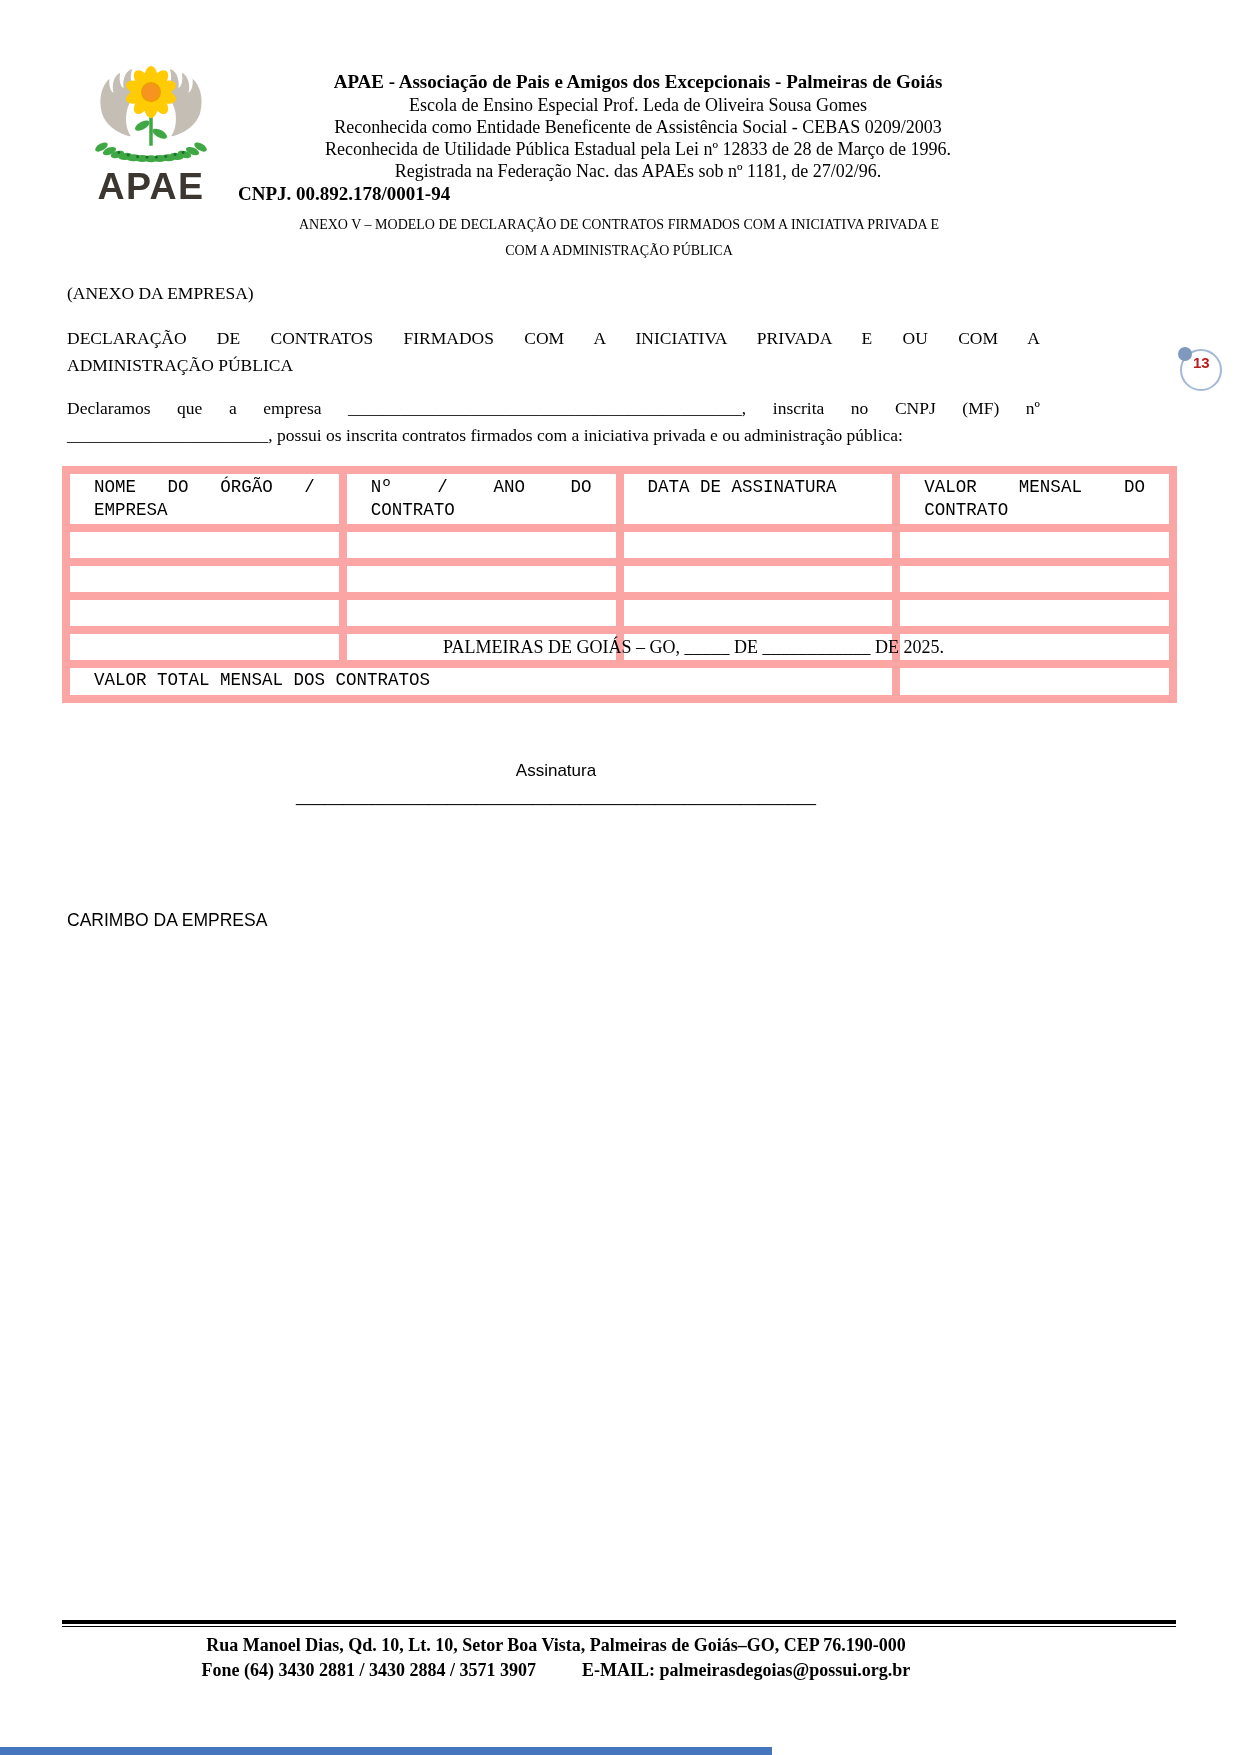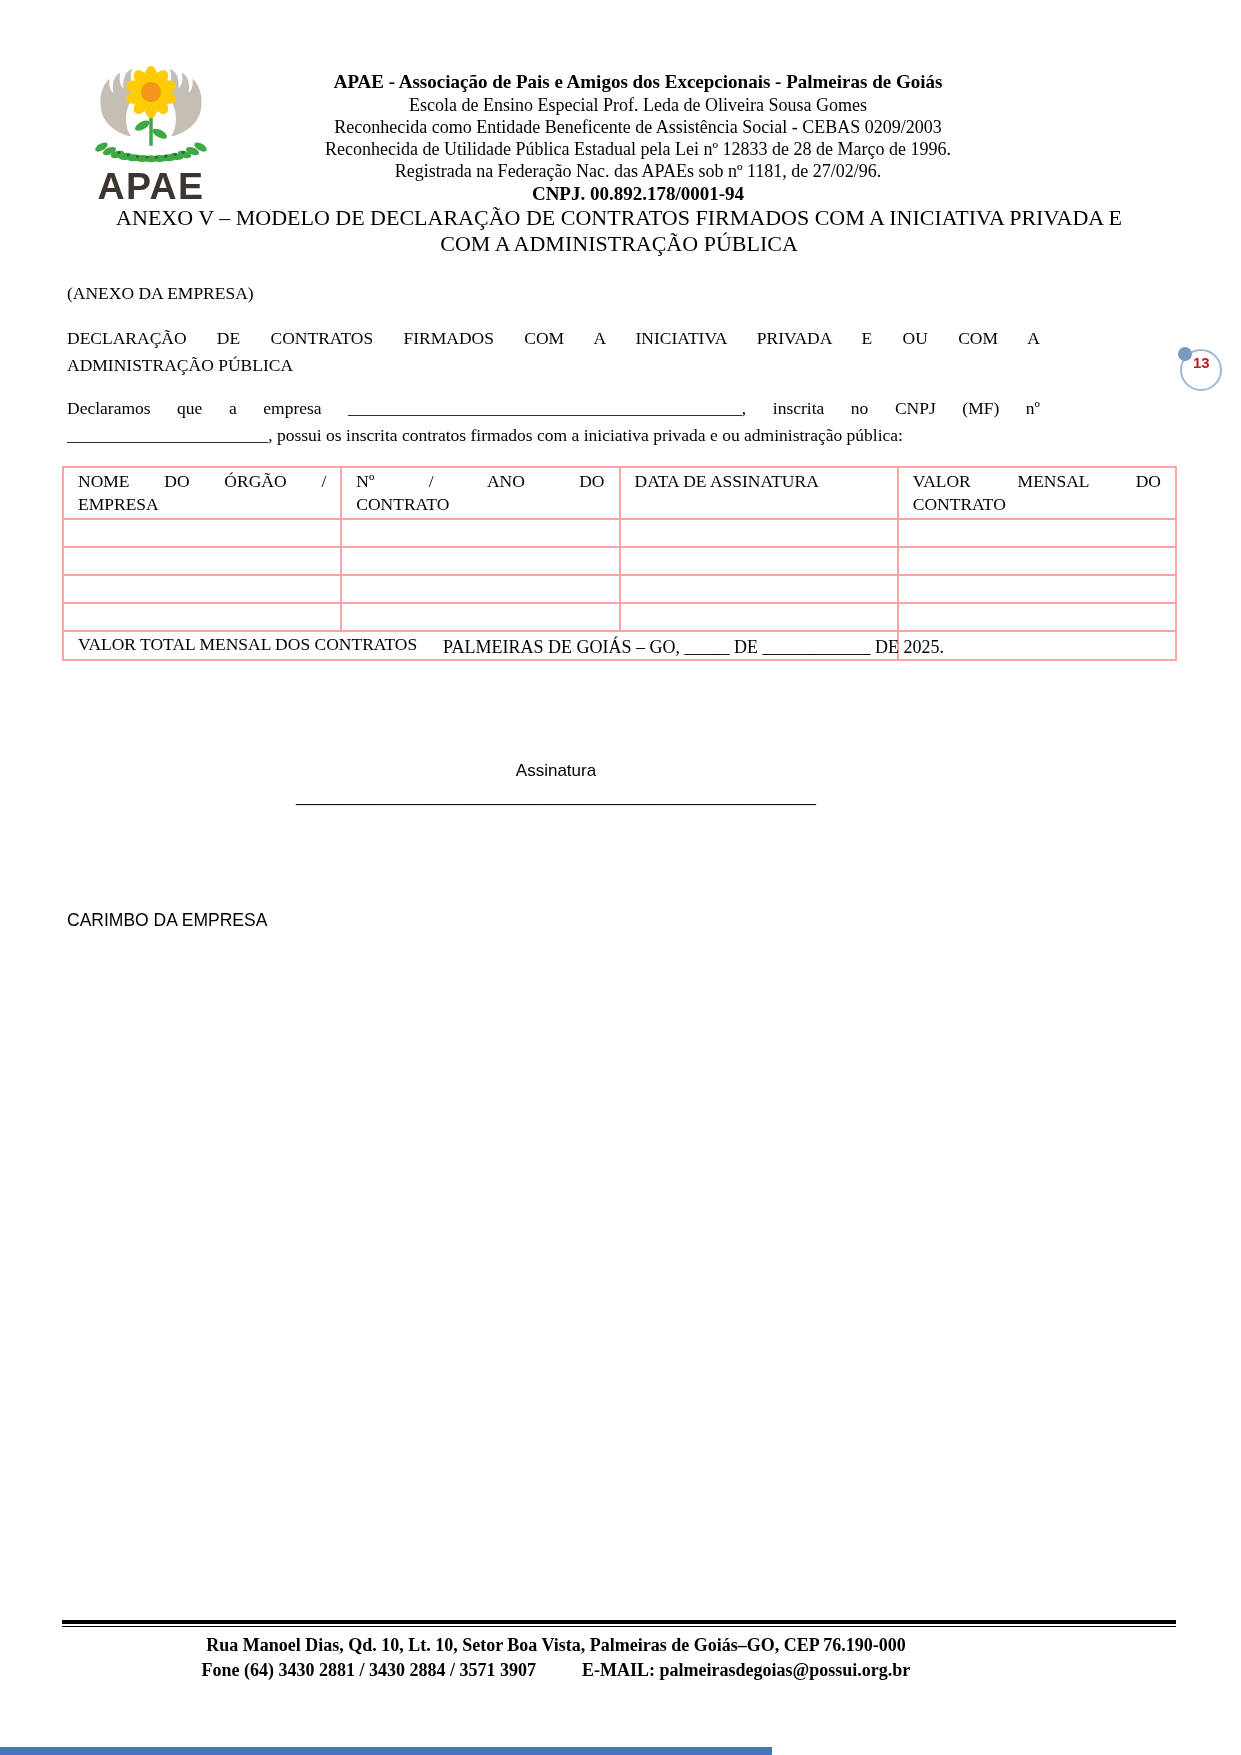--- a/index.html
+++ b/index.html
@@ -7,24 +7,24 @@
     position:relative; width:1241px; height:1755px;
     background:#ffffff; overflow:hidden;
     font-family:"Liberation Serif", serif; color:#000;
   }
 
   
   .logo { position:absolute; left:84px; top:62px; width:134px; height:146px; }
   .header-text { position:absolute; left:238px; top:70px; width:800px; text-align:center; }
   .org-line1 { font-size:19px; font-weight:bold; line-height:24px; }
   .org-line  { font-size:18px; line-height:22px; }
-  .cnpj-line { font-size:19px; font-weight:bold; line-height:23px; text-align:center; }
-
-  .annex-title { position:absolute; left:62px; top:205px; width:1114px; text-align:center;
-                 font-size:22px; line-height:26px; }
+  .cnpj-line { font-size:19px; font-weight:bold; line-height:23px; text-align:left; }
+
+  .annex-title { position:absolute; left:62px; top:212px; width:1114px; text-align:center;
+                 font-size:14px; line-height:26px; }
 
   
   .logo-placeholder { position:absolute; left:67px; top:283px; font-size:17.5px; }
   .decl-heading { position:absolute; left:67px; top:325px; width:973px;
                   font-size:17.5px; line-height:27px; }
   .para { position:absolute; left:67px; top:395px; width:973px;
           font-size:17.5px; line-height:27px; }
   .j { text-align:justify; text-align-last:justify; }
 
   
@@ -33,22 +33,22 @@
                   border:2px solid #A3B8D6; border-radius:50%; background:transparent; }
   .badge-dot { position:absolute; left:-2px; top:-2px; width:14px; height:14px;
                border-radius:50%; background:#7E99BD; }
   .badge-num { position:absolute; left:13px; top:5px; font-family:"Liberation Sans",sans-serif;
                font-weight:bold; font-size:15px; color:#b91c1c; }
 
   
   .contracts-table { position:absolute; left:62px; top:466px; width:1115px;
                      border-collapse:collapse; table-layout:fixed; }
   .contracts-table th, .contracts-table td {
-    border:2px solid #fca5a5; padding:2px 14px; font-size:17.5px; font-weight:normal;
-    vertical-align:top; text-align:left; overflow:hidden;
+    border:8px solid #fca5a5; padding:2px 24px; font-size:17.5px; font-weight:normal;
+    vertical-align:top; text-align:left; overflow:hidden;font-family:Liberation Mono, monospace;
   }
   .contracts-table th { line-height:23px; }
   .hl2 { min-height:0; }
   .empty-row td { height:22px; }
   .total-row td { height:23px; }
   .total-cell { text-align:right; padding-right:10px; font-size:18px; }
 
   .dateline { position:absolute; left:62px; top:637px; width:998px; box-sizing:border-box;
               padding-left:265px; text-align:center; font-size:18px; }
 

